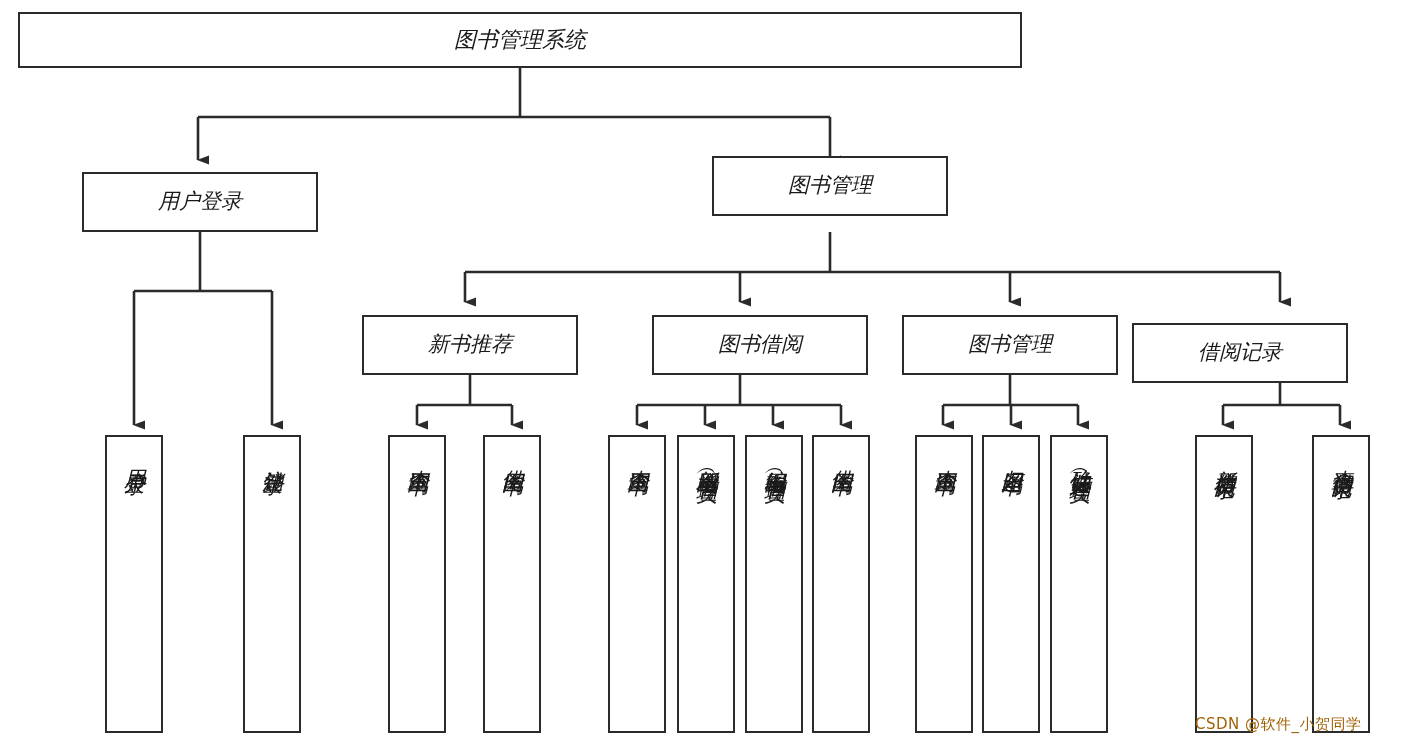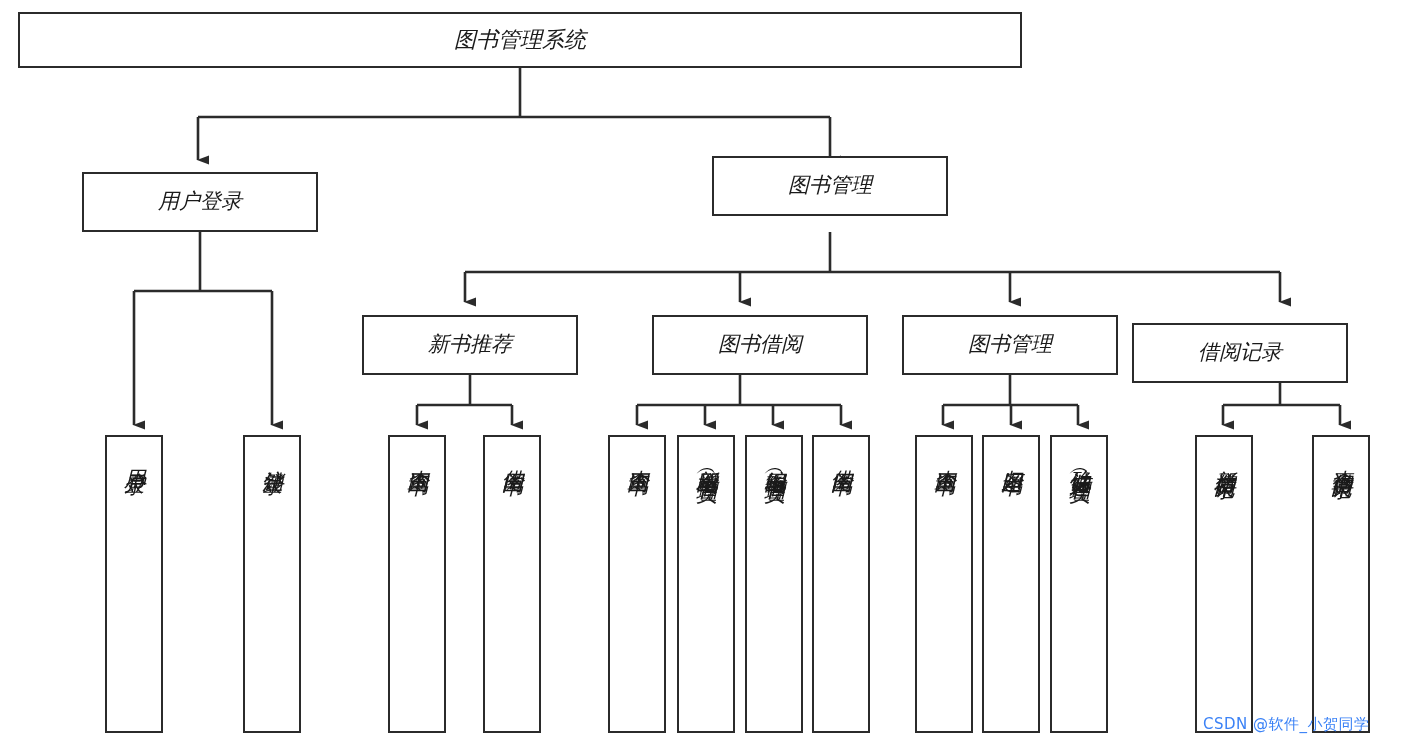--- a/index.html
+++ b/index.html
@@ -61,25 +61,24 @@
     writing-mode: vertical-rl;
     text-orientation: upright;
     font-size: 21px;
     letter-spacing: 2px;
     line-height: 1;
     white-space: nowrap;
   }
   .watermark {
     position: absolute;
     font-size: 15px;
-    color: #3b82f6;
+    color: #a16207;
     letter-spacing: 0.5px;
     white-space: nowrap;
     user-select: none;
-    padding-left: 8px;
   }
 </style>
 </head>
 <body>
 
 <div id="diagram-root">
 
   <svg id="connector-layer" viewBox="0 0 1405 747" width="1405" height="747" xmlns="http://www.w3.org/2000/svg">
     <defs>
       <marker id="arrowhead" markerWidth="10" markerHeight="12" refX="4.6" refY="11" orient="auto" markerUnits="userSpaceOnUse">

